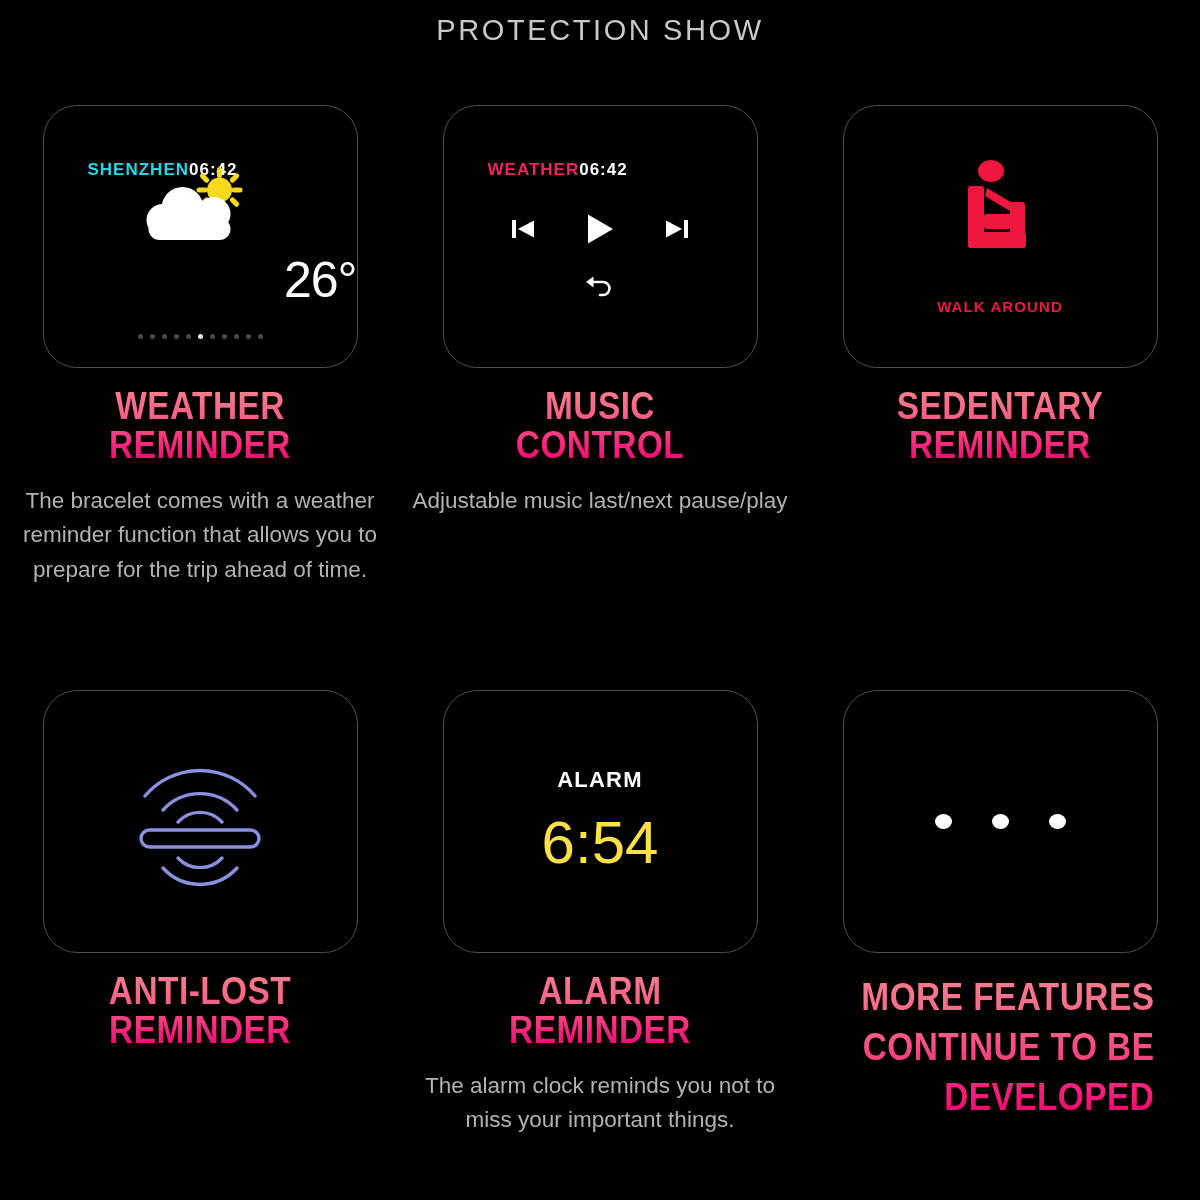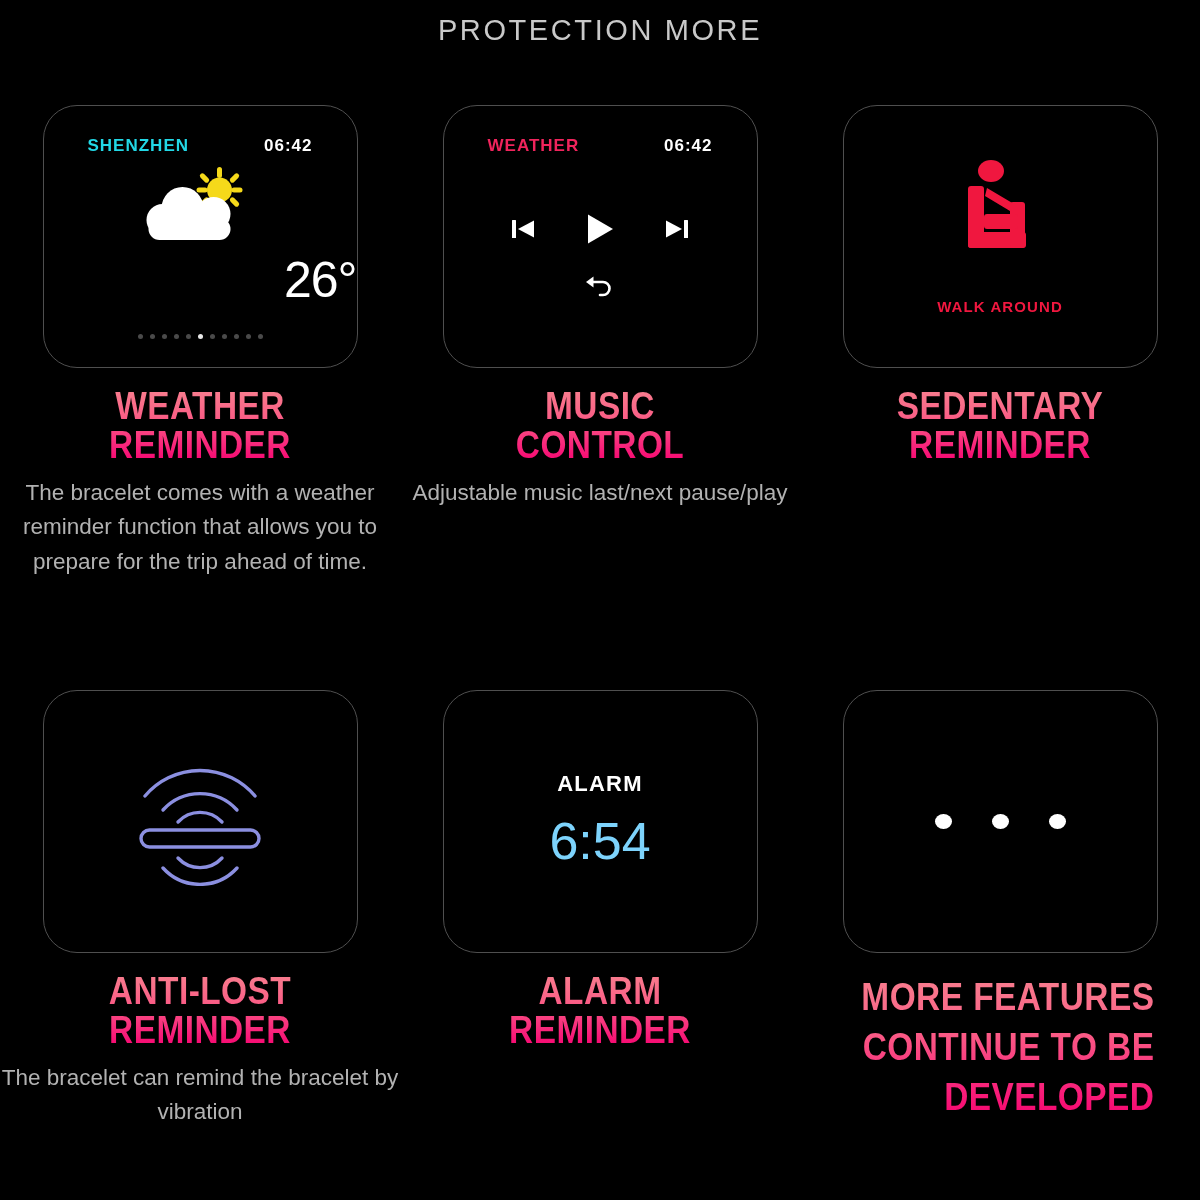--- a/index.html
+++ b/index.html
@@ -32,22 +32,22 @@
   .screen {
     position: relative;
     width: 315px; height: 263px;
     margin: 10px auto 0;
     border: 1px solid #4f4f4f;
     border-radius: 34px;
     background: #000;
     overflow: hidden;
   }
   .screen-topbar {
-    position: absolute; top: 30px; left: 0; width: 100%;
-    display: flex; justify-content: space-between;
+    position: absolute; top: 54px; left: 0; width: 100%;
+    display: flex; 
     padding: 0 44px;
     font-size: 17px; font-weight: bold; letter-spacing: 1px;
   }
   .loc-cyan { color: #22d8e6; }
   .loc-red { color: #f0245c; }
   .clock { color: #ffffff; }
 
   
   .wx-icon { position: absolute; top: 60px; left: 0; width: 100%; height: 82px; }
   .temp {
@@ -97,21 +97,21 @@
   
   .alarm-wrap {
     position: absolute; top: 0; left: 0; width: 100%; height: 100%;
     display: flex; flex-direction: column;
     align-items: center; justify-content: center;
   }
   .alarm-label {
     color: #fff; font-size: 22px; font-weight: bold; letter-spacing: 1.2px;
   }
   .alarm-time {
-    color: #7dd3fc; font-size: 52px; font-weight: 300; letter-spacing: 0px;
+    color: #fde047; font-size: 60px; font-weight: 300; letter-spacing: 0px;
     line-height: 1.15; margin-top: 15px;
   }
 
   
   .more-wrap {
     position: absolute; top: 0; left: 0; width: 100%; height: 100%;
     display: flex; align-items: center; justify-content: center; gap: 40px;
   }
   .more-wrap i {
     width: 17px; height: 15px; border-radius: 50%; background: #fff; display: block;
@@ -136,29 +136,29 @@
     margin-top: 19px;
   }
   .caption.left .feat-title {
     transform-origin: left top;
     line-height: 1.32;
   }
   .feat-desc {
     color: #b2b2b2;
     font-size: 22.5px;
     line-height: 1.52;
-    margin-top: 11px;
+    margin-top: 19px;
   }
 </style>
 </head>
 <body>
 
 <div class="page">
 
-  <div class="page-title">PROTECTION MORE</div>
+  <div class="page-title">PROTECTION SHOW</div>
 
   <div class="grid">
 
     <div class="cell">
       <div class="screen">
         <div class="screen-topbar">
           <span class="loc-cyan">SHENZHEN</span>
           <span class="clock">06:42</span>
         </div>
         <div class="wx-icon">
@@ -286,36 +286,36 @@
               <path d="M38 114 A50 50 0 0 0 112 114"></path>
             </svg>
           </span>
         </div>
       </div>
       <div class="caption">
         <div class="feat-title">
           <div>ANTI-LOST</div>
           <div>REMINDER</div>
         </div>
-        <div class="feat-desc">The bracelet can remind the bracelet by vibration</div>
       </div>
     </div>
 
     <div class="cell">
       <div class="screen">
         <div class="alarm-wrap">
           <span class="alarm-label">ALARM</span>
           <span class="alarm-time">6:54</span>
         </div>
       </div>
       <div class="caption">
         <div class="feat-title">
           <div>ALARM</div>
           <div>REMINDER</div>
         </div>
+        <div class="feat-desc">The alarm clock reminds you not to miss your important things.</div>
       </div>
     </div>
 
     <div class="cell">
       <div class="screen">
         <div class="more-wrap">
           <i></i>
           <i></i>
           <i></i>
         </div>

